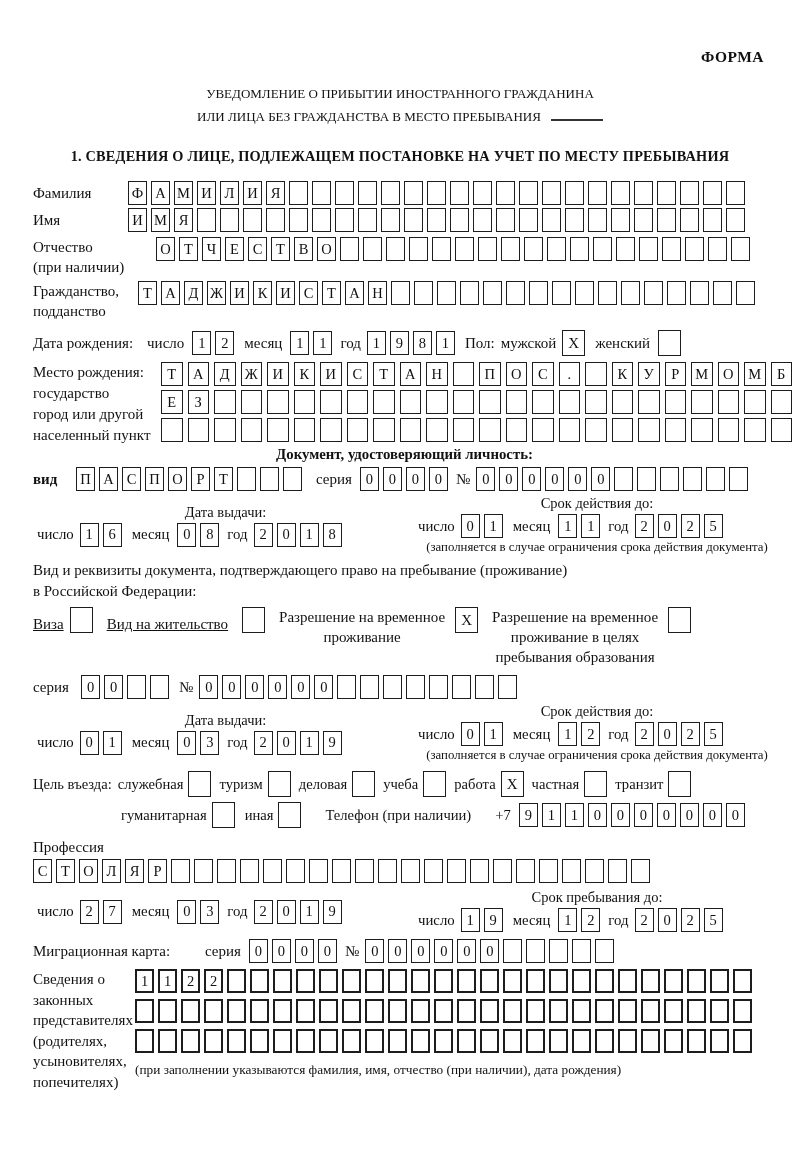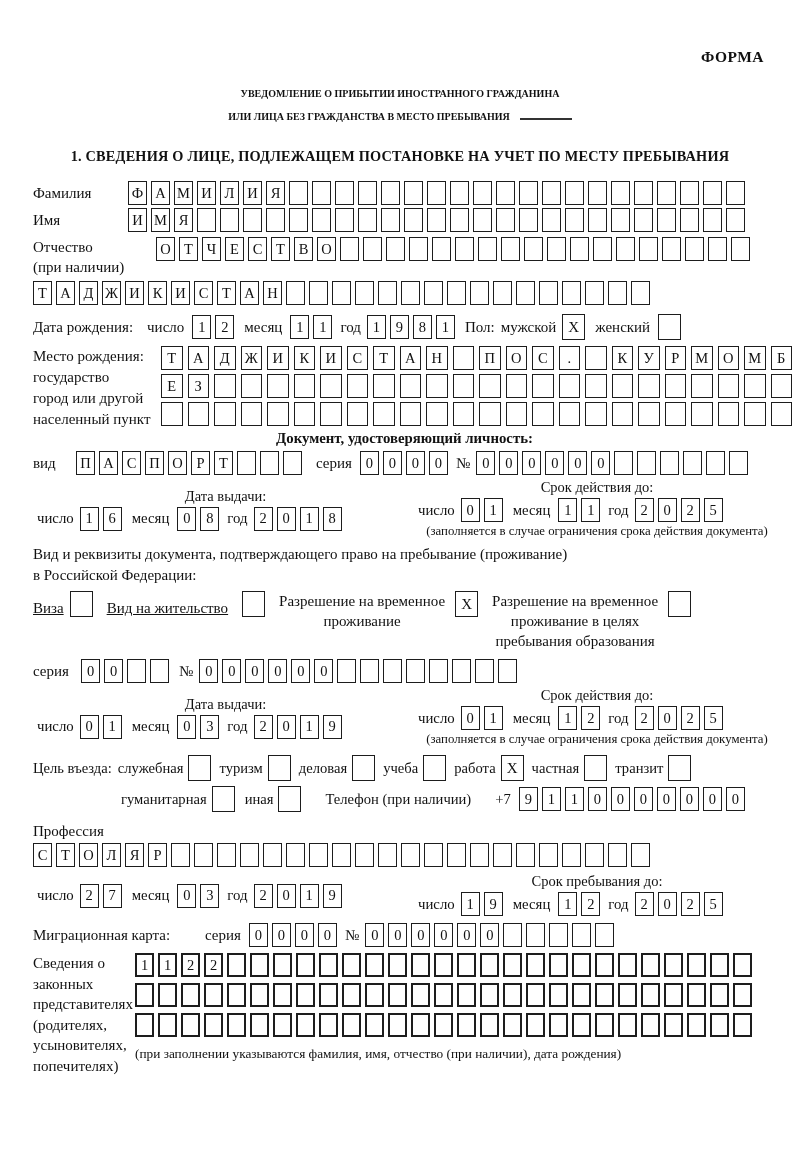--- a/index.html
+++ b/index.html
@@ -5,21 +5,21 @@
   html,body{margin:0;padding:0;background:#fff;}
   body{width:800px;height:1163px;font-family:"Liberation Serif","DejaVu Serif",serif;color:#111;overflow:hidden;}
   .page{position:relative;width:800px;height:1163px;box-sizing:border-box;padding-top:34px;}
 
   
   .annex{margin-left:618px;font-size:14.5px;line-height:19px;}
   .annex div:nth-child(4){margin-top:4px;}
   .forma{margin:14px 36px 0 0;text-align:right;font-weight:bold;font-size:15.5px;letter-spacing:.5px;}
 
   
-  .title{margin-top:16px;text-align:center;font-weight:bold;font-size:10px;line-height:23px;}
+  .title{margin-top:16px;text-align:center;font-weight:normal;font-size:13px;line-height:23px;}
   .title-blank{display:inline-block;width:52px;border-bottom:2.5px solid #333;height:13px;margin-left:10px;}
 
   .sec-heading{margin-top:20px;text-align:center;font-weight:bold;font-size:14.3px;letter-spacing:.2px;}
 
   
   .form{margin:16px 24px 0 33px;font-size:15px;}
   .frow{display:flex;align-items:flex-start;margin-top:3px;}
   .flabel{line-height:24px;flex:none;}
   .mlabel{line-height:20px;flex:none;}
   .w95{width:95px;} .w120{width:123px;} .w103{width:105px;} .w100{width:102px;}
@@ -176,20 +176,24 @@
           <span class="cell"></span>
           <span class="cell"></span>
           <span class="cell"></span>
           <span class="cell"></span>
           <span class="cell"></span>
           <span class="cell"></span>
         </div>
     </div>
 
     <div class="frow" style="margin-top:4px;">
+      <span class="mlabel w103">
+          <div>Гражданство,</div>
+          <div>подданство</div>
+        </span>
       <div class="boxrow">
           <span class="cell">Т</span>
           <span class="cell">А</span>
           <span class="cell">Д</span>
           <span class="cell">Ж</span>
           <span class="cell">И</span>
           <span class="cell">К</span>
           <span class="cell">И</span>
           <span class="cell">С</span>
           <span class="cell">Т</span>
@@ -325,21 +329,21 @@
             <span class="cell"></span>
             <span class="cell"></span>
             <span class="cell"></span>
           </div>
       </div>
     </div>
 
     <div class="center-head">Документ, удостоверяющий личность:</div>
 
     <div class="frow inline" style="margin-top:4px;align-items:center;">
-      <span style="width:43px;">вид</span>
+      <span style="width:43px;font-weight:bold;">вид</span>
       <div class="boxrow">
           <span class="cell">П</span>
           <span class="cell">А</span>
           <span class="cell">С</span>
           <span class="cell">П</span>
           <span class="cell">О</span>
           <span class="cell">Р</span>
           <span class="cell">Т</span>
           <span class="cell"></span>
           <span class="cell"></span>

